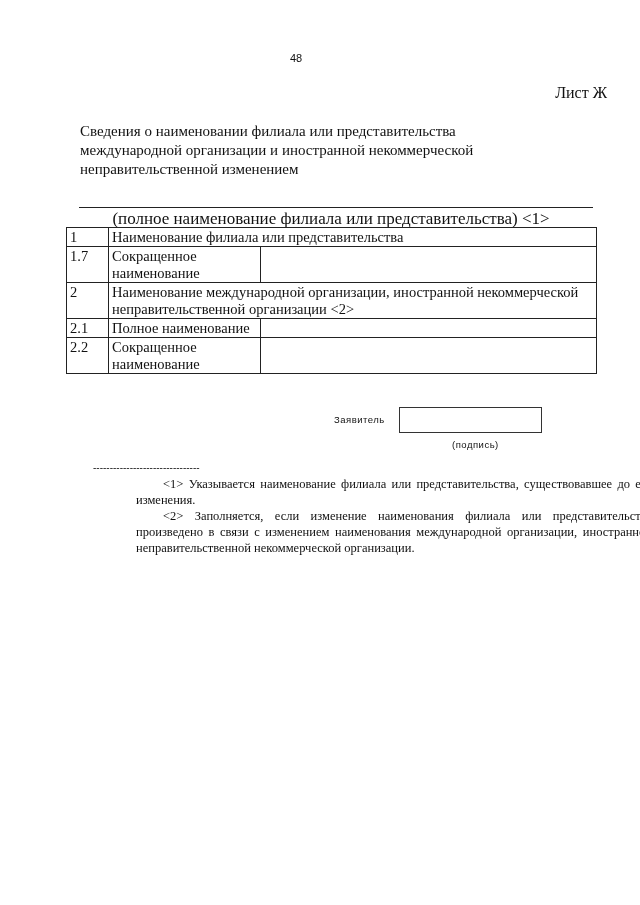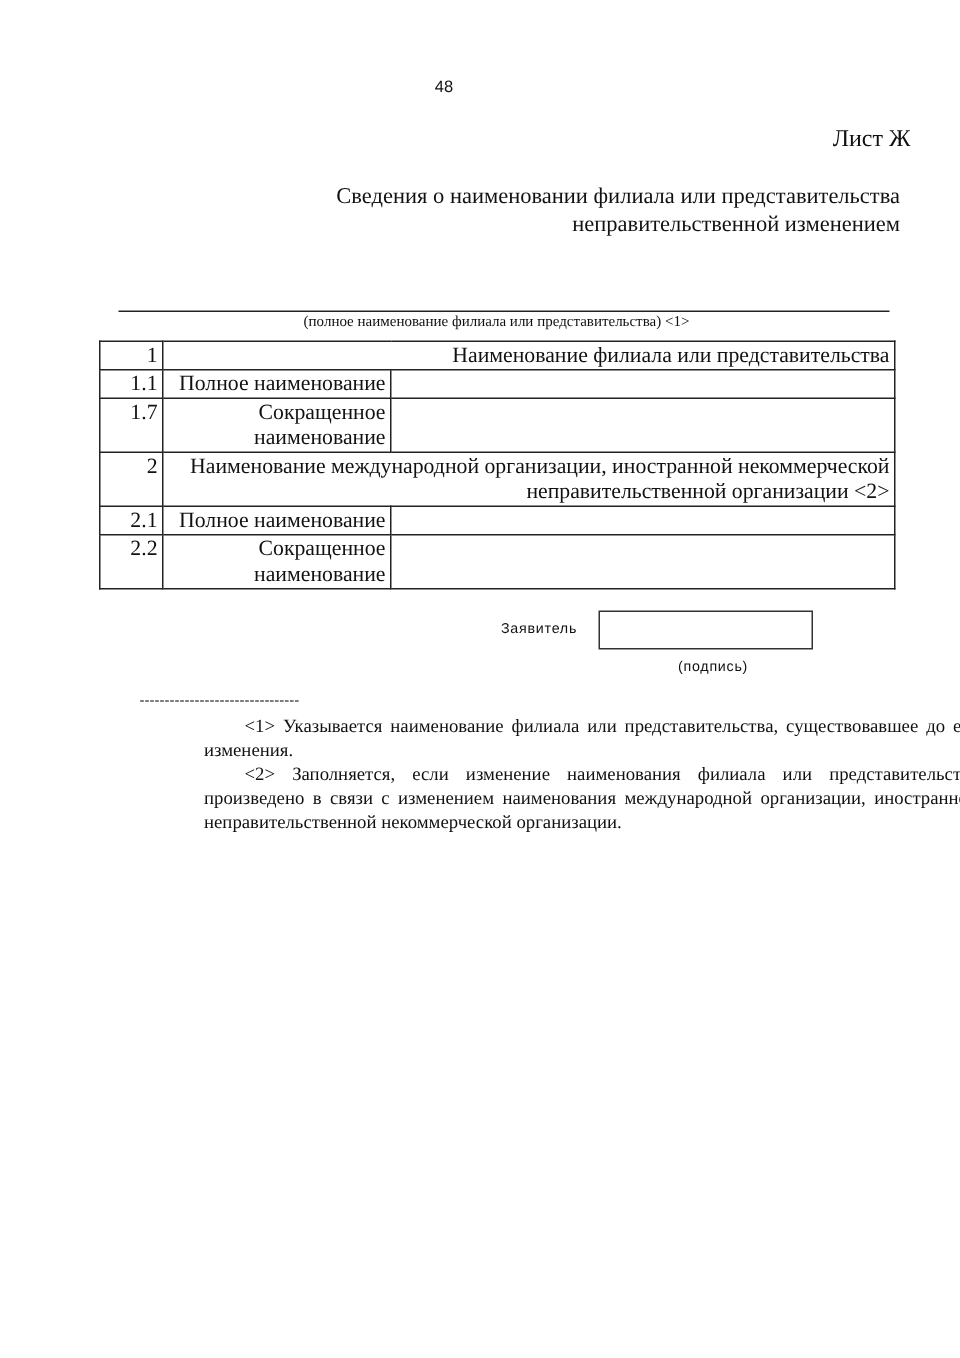--- a/index.html
+++ b/index.html
@@ -1,27 +1,27 @@
 <!DOCTYPE html>
 <html><head>
 <meta charset="utf-8">
 <style>
   html, body { margin: 0; padding: 0; background: #ffffff; }
   body { width: 640px; height: 905px; position: relative; overflow: hidden; color: #111; }
-  .serif { font-family: "Liberation Serif", "DejaVu Serif", serif; text-align: right; }
+  .serif { font-family: "Liberation Serif", "DejaVu Serif", serif; }
   .mono { font-family: Liberation Sans, sans-serif; text-align: center; }
   .sans { font-family: "Liberation Sans", "DejaVu Sans", sans-serif; }
 
   .page-number { position: absolute; top: 52px; left: 0; width: 592px; text-align: center; font-size: 11px; }
   .sheet-label { position: absolute; top: 84px; right: 33px; font-size: 16px; }
 
   .title { position: absolute; top: 122px; left: 80px; width: 520px; font-size: 15px; line-height: 19px; }
 
   .name-line { position: absolute; top: 207px; left: 79px; width: 514px; height: 0; border-top: 1px solid #222; }
-  .name-caption { position: absolute; top: 209px; left: 66px; width: 530px; text-align: center; font-size: 10px; }
+  .name-caption { position: absolute; top: 209px; left: 66px; width: 530px; text-align: center; font-size: 17px; }
 
   table.form { position: absolute; top: 227px; left: 66px; width: 531px; border-collapse: collapse; font-size: 14.5px; line-height: 17px; }
   table.form td { border: 1px solid #222; padding: 1px 3px 0 3px; vertical-align: top; }
   td.num { width: 35px; }
   td.lbl { width: 145px; }
 
   .signer { position: absolute; top: 414px; left: 334px; font-size: 9.5px; letter-spacing: 0.5px; }
   .sign-box { position: absolute; top: 407px; left: 399px; width: 141px; height: 24px; border: 1px solid #333; }
   .sign-caption { position: absolute; top: 439px; left: 452px; font-size: 9.5px; letter-spacing: 0.5px; }
 
@@ -30,38 +30,34 @@
   .footnotes p { margin: 0; text-indent: 27px; }
 </style>
 </head>
 <body>
 
 <div class="page-number sans">48</div>
 <div class="sheet-label serif">Лист Ж</div>
 
 <div class="title serif">
   <div>Сведения о наименовании филиала или представительства</div>
+  <div>международной организации и иностранной некоммерческой</div>
   <div>неправительственной изменением</div>
 </div>
 
 <div class="name-line">
   <span></span>
 </div>
 <div class="name-caption serif">(полное наименование филиала или представительства) &lt;1&gt;</div>
 
 <table class="form serif">
   <tbody>
     <tr>
       <td class="num">1</td>
       <td colspan="2">Наименование филиала или представительства</td>
-    </tr>
-    <tr>
-      <td class="num">1.1</td>
-      <td class="lbl">Полное наименование</td>
-      <td></td>
     </tr>
     <tr>
       <td class="num">1.7</td>
       <td class="lbl">Сокращенное наименование</td>
       <td></td>
     </tr>
     <tr>
       <td class="num">2</td>
       <td colspan="2">Наименование международной организации, иностранной некоммерческой неправительственной организации &lt;2&gt;</td>
     </tr>

